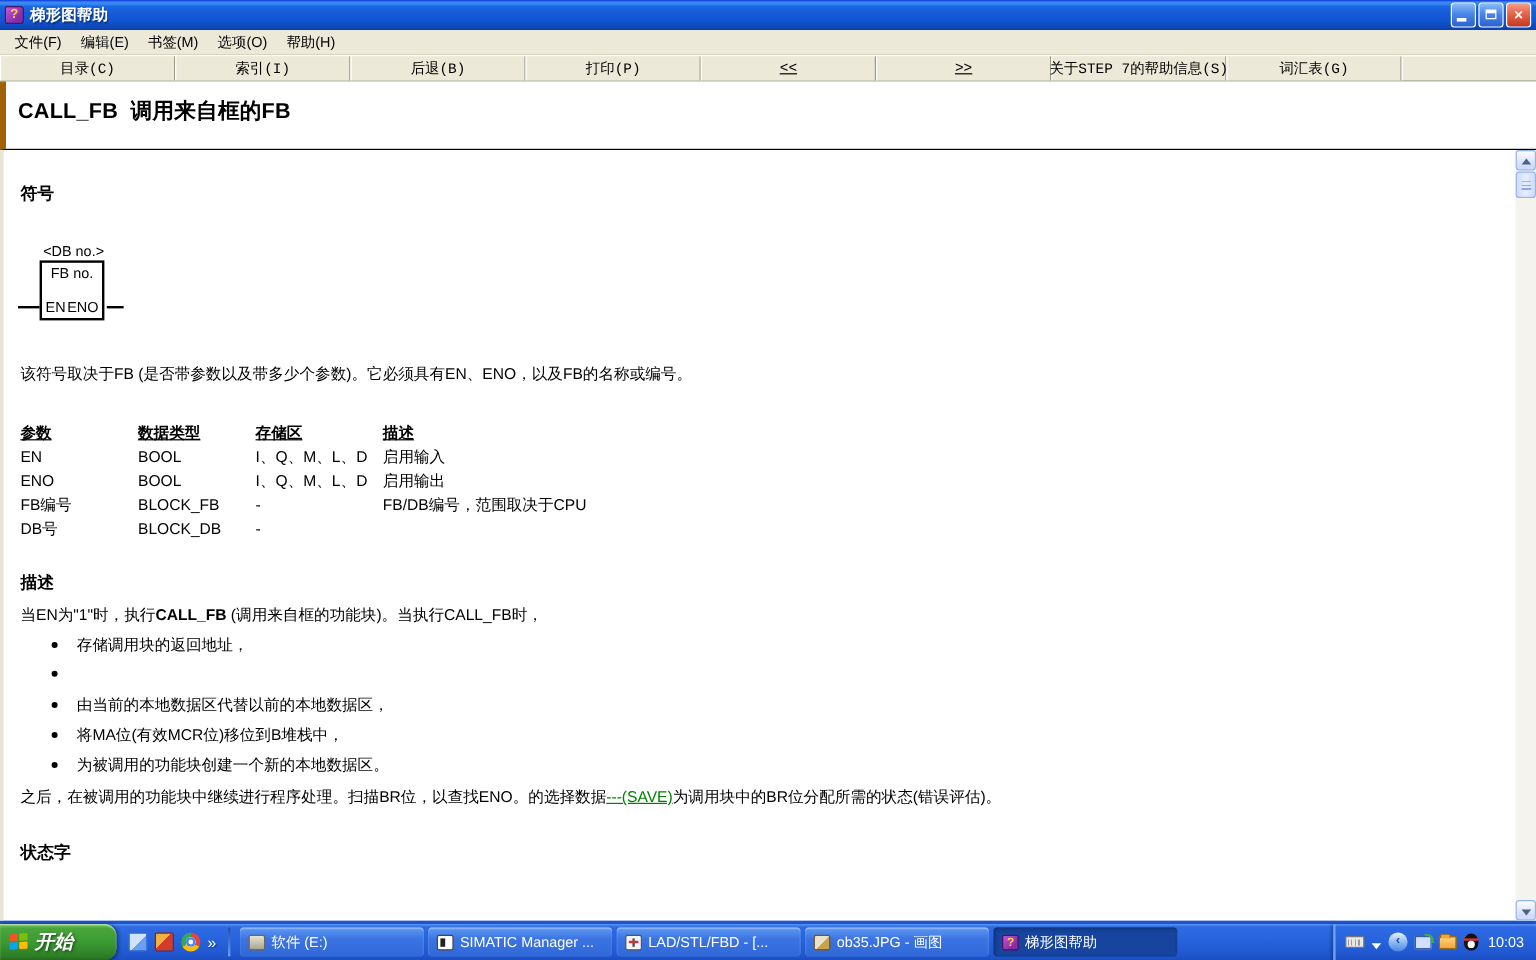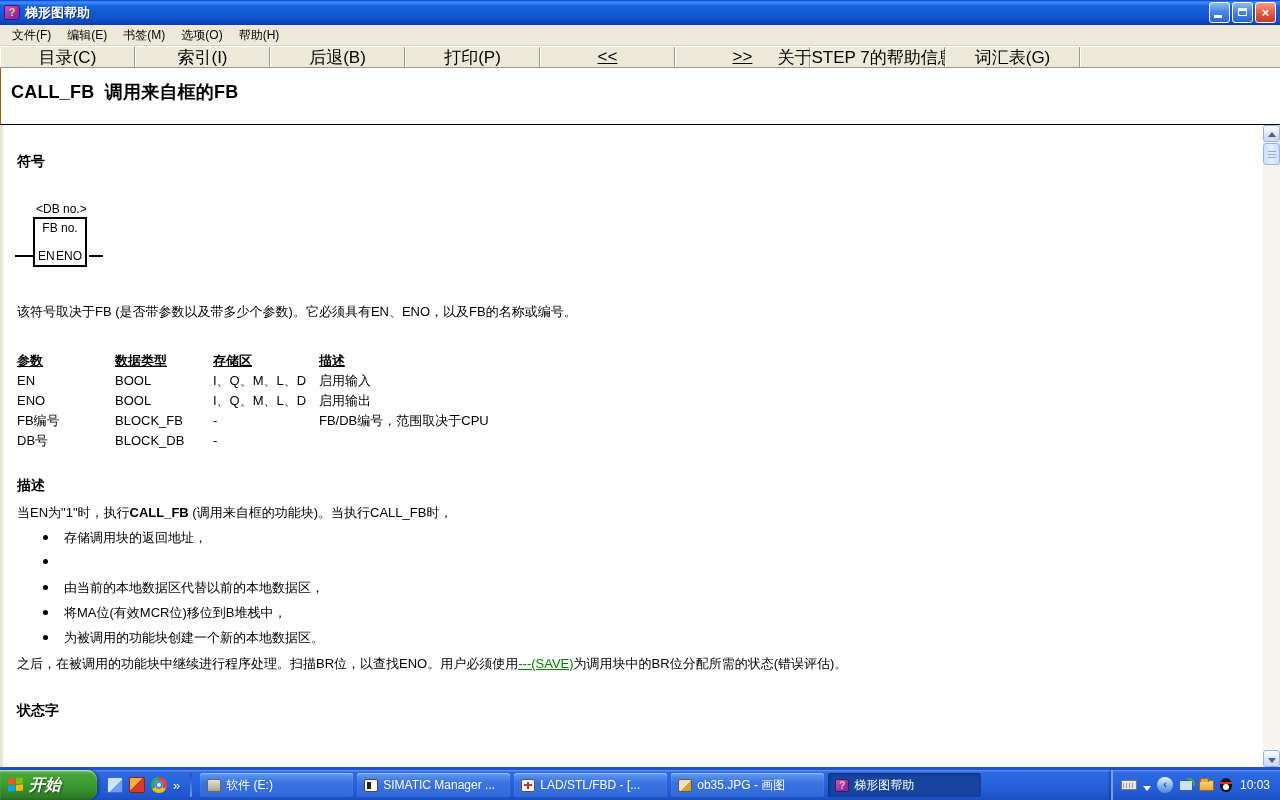--- a/index.html
+++ b/index.html
@@ -18,27 +18,27 @@
   .tb-btn.close { background:linear-gradient(180deg,#f3a08c 0%,#e8684f 40%,#c43a1f 100%); color:#fff; font-weight:bold; font-size:13px; line-height:19px; text-align:center; }
   .glyph-min { position:absolute; left:4px; bottom:4px; width:8px; height:3px; background:#fff; }
   .glyph-restore { position:absolute; left:5px; top:5px; width:9px; height:8px; border:1px solid #fff; border-top:3px solid #fff; background:transparent; }
 
   
   .menubar { height:21px; background:#ece9d8; display:flex; align-items:center; padding:0 4px; border-bottom:1px solid #d8d4c4; }
   .menu-item { padding:2px 8px; font-size:12px; cursor:default; }
 
   
   .toolbar { height:22px; display:flex; background:#ece9d8; border-top:1px solid #fff; border-bottom:1px solid #9a9a89; }
-  .tbbtn { width:135px; border-right:1px solid #9a9a89; border-left:1px solid #fff;
-    font-size:17px; display:flex; align-items:center; justify-content:center; background:#ece9d8; white-space:nowrap; }
+  .tbbtn { width:146px; border-right:1px solid #9a9a89; border-left:1px solid #fff;
+    font-size:12px; display:flex; align-items:center; justify-content:center; background:#ece9d8; white-space:nowrap;font-family:Liberation Mono, monospace; }
   .tbbtn.u { text-decoration:underline; }
   .tbbtn-fill { flex:1; border-left:1px solid #fff; }
 
   
-  .art-header { height:57px; background:#fff; border-bottom:1px solid #000; border-left:1px solid #a16207; padding:12px 4px 0 10px; }
+  .art-header { height:57px; background:#fff; border-bottom:1px solid #000; border-left:5px solid #a16207; padding:12px 4px 0 10px; }
   .art-title { font-weight:bold; font-size:18px; white-space:pre-wrap; letter-spacing:0.2px; }
 
   
   .content { position:relative; height:642px; background:#fff; border-left:3px solid #e8e5d4; overflow:hidden;text-decoration:underline; }
   .abs { position:absolute; white-space:nowrap; }
   .h2 { font-weight:bold; font-size:14px; }
 
   
   .dg-box { position:absolute; left:30px; top:92px; width:54px; height:50px; border:2px solid #000; }
   .dg-fb { position:absolute; top:2px; left:0; right:0; text-align:center; font-size:12px; }
@@ -216,21 +216,21 @@
     <span>当EN为"1"时，执行</span><b class="inline">CALL_FB</b><span> (调用来自框的功能块)。当执行CALL_FB时，</span>
   </div>
 
   <div class="bullet-row" style="top:404px;"><span class="bullet-dot"></span><span>存储调用块的返回地址，</span></div>
   <div class="bullet-row" style="top:429px;"><span class="bullet-dot"></span></div>
   <div class="bullet-row" style="top:454px;"><span class="bullet-dot"></span><span>由当前的本地数据区代替以前的本地数据区，</span></div>
   <div class="bullet-row" style="top:479px;"><span class="bullet-dot"></span><span>将MA位(有效MCR位)移位到B堆栈中，</span></div>
   <div class="bullet-row" style="top:504px;"><span class="bullet-dot"></span><span>为被调用的功能块创建一个新的本地数据区。</span></div>
 
   <div class="abs" style="left:14px; top:530px;">
-    <span>之后，在被调用的功能块中继续进行程序处理。扫描BR位，以查找ENO。用户必须使用</span><span class="green-link">---(SAVE)</span><span>为调用块中的BR位分配所需的状态(错误评估)。</span>
+    <span>之后，在被调用的功能块中继续进行程序处理。扫描BR位，以查找ENO。的选择数据</span><span class="green-link">---(SAVE)</span><span>为调用块中的BR位分配所需的状态(错误评估)。</span>
   </div>
 
   <div class="abs h2" style="left:14px; top:577px;">状态字</div>
 
 
   <div class="scrollbar">
     <div class="sb-btn sb-up">
         <span class="sb-arrow"></span>
       </div>
     <div class="sb-thumb">

